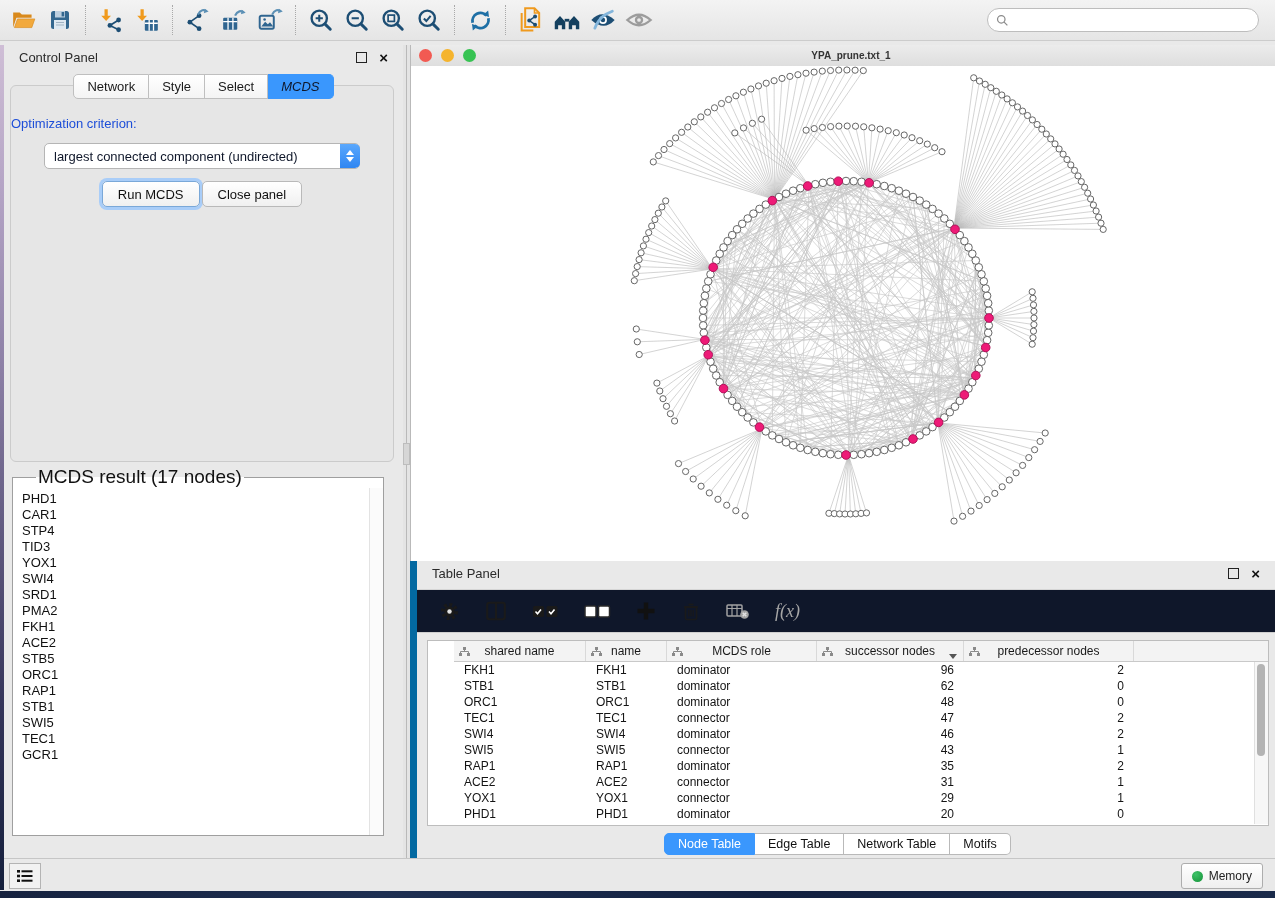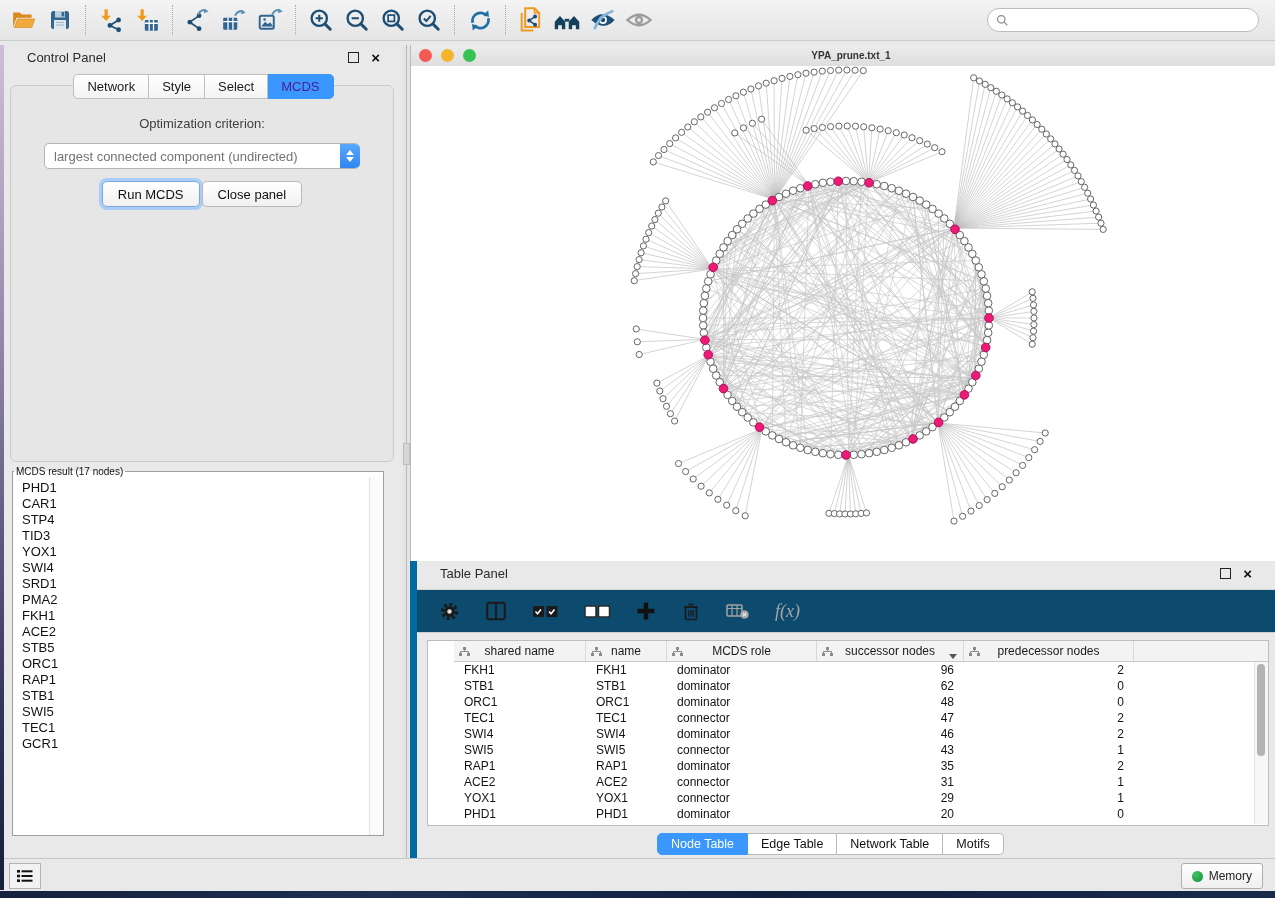--- a/index.html
+++ b/index.html
@@ -11,81 +11,81 @@
   .toolbar{position:absolute;left:0;top:0;right:0;height:41px;
            background:linear-gradient(#f3f3f3,#e5e5e5);border-bottom:1px solid #cccccc;
            display:flex;align-items:center;padding-left:6px;box-sizing:border-box;}
   .tbtn{width:36px;height:34px;display:flex;align-items:center;justify-content:center;border-radius:4px;}
   .sep{width:0;height:30px;border-left:1px dotted #a9a9a9;margin:0 7px;}
   .searchbox{position:absolute;right:16px;top:8px;width:272px;height:24px;background:#fff;
              border:1px solid #bdbdbd;border-radius:12px;display:flex;align-items:center;padding-left:8px;box-sizing:border-box;}
   .searchbox input{border:none;outline:none;flex:1;height:18px;font-size:12px;background:transparent;margin-left:5px;}
   
   .cpanel{position:absolute;left:4px;top:45px;width:399px;height:813px;background:#e9e9e9;box-sizing:border-box;}
-  .ptitle{height:24px;display:flex;align-items:center;padding:0 23px;font-size:13px;color:#2b2b2b;}
+  .ptitle{height:24px;display:flex;align-items:center;padding:0 15px;font-size:13px;color:#2b2b2b;}
   .ptitle .sp{flex:1}
   .float-ic{width:9px;height:9px;border:1.4px solid #222;display:inline-block;margin-right:12px;}
   .close-ic{font-size:15px;font-weight:bold;color:#111;line-height:1;}
   .seg-group{display:flex;justify-content:center;position:relative;z-index:2;margin-top:5px;}
   .seg{border:1px solid #bfbfbf;border-left:none;background:linear-gradient(#ffffff,#f4f4f4);
        padding:4px 13px;font-size:13px;color:#1a1a1a;}
   .seg:first-child{border-left:1px solid #bfbfbf;border-radius:5px 0 0 5px;}
   .seg:last-child{border-radius:0 5px 5px 0;}
-  .seg.active{background:#3a97fd;color:#4c1d95;border-color:#3a97fd;}
+  .seg.active{background:#3a97fd;color:#0f172a;border-color:#3a97fd;font-style:italic;}
   .card{position:absolute;left:6px;right:9px;top:40px;height:375px;background:#e6e6e6;
         border:1px solid #cbcbcb;border-radius:6px;}
-  .opt-label{text-align:center;margin-top:30px;font-size:13px;color:#404040;}
+  .opt-label{text-align:left;margin-top:30px;font-size:13px;color:#1d4ed8;}
   .dropdown{margin:12px auto 0;width:314px;height:24px;background:#fff;border:1px solid #b5b5b5;border-radius:5px;
             display:flex;align-items:center;position:relative;}
-  .dropdown .dval{flex:1;font-size:13px;padding-left:9px;color:#737373;white-space:nowrap;}
+  .dropdown .dval{flex:1;font-size:13px;padding-left:9px;color:#0f172a;white-space:nowrap;}
   .stepper{width:20px;height:24px;margin:-1px -1px -1px 0;background:linear-gradient(#5aa8fd,#2f86f2);
            border-radius:0 5px 5px 0;display:flex;flex-direction:column;align-items:center;justify-content:center;gap:2px;}
   .btn-row{display:flex;justify-content:center;gap:2px;margin-top:12px;}
   .pbtn{height:24px;padding:0 15px;font-size:13px;color:#111;background:linear-gradient(#ffffff,#f0f0f0);
         border:1px solid #b9b9b9;border-radius:5px;display:flex;align-items:center;}
   .pbtn.focused{box-shadow:0 0 0 3px #a9cdf8;border-color:#7aa8d8;}
   fieldset.result{position:absolute;left:8px;top:421px;width:372px;height:370px;margin:0;padding:0;
         background:#fff;border:1px solid #9f9f9f;box-sizing:border-box;}
-  fieldset.result legend{font-size:10px;color:#111;margin-left:1px;padding:0 2px;}
+  fieldset.result legend{font-size:19px;color:#111;margin-left:23px;padding:0 2px;}
   .result-list{position:absolute;left:0;top:0;right:13px;bottom:0;overflow:hidden;padding:3px 0 0 9px;}
   .result-item{font-size:13px;line-height:16px;color:#111;}
   .result-scroll{position:absolute;top:0;right:0;bottom:0;width:13px;background:#fbfbfb;border-left:1px solid #e3e3e3;}
   
   .vsplit{position:absolute;left:403px;top:45px;width:7px;height:813px;background:#e4e4e4;}
   .vsplit .line{position:absolute;left:3px;top:0;bottom:0;width:1px;background:#b9b9b9;}
   .vsplit .handle{position:absolute;left:0;top:398px;width:7px;height:22px;background:#d6d6d6;border:1px solid #bdbdbd;box-sizing:border-box;}
   
   .netwin{position:absolute;left:410px;top:45px;width:865px;height:516px;background:#fff;
           border-left:1px solid #b9b9b9;box-sizing:border-box;}
   .net-titlebar{height:21px;background:linear-gradient(#ececec,#dedede);border-bottom:1px solid #b3b3b3;
                 display:flex;align-items:center;position:relative;}
   .tl{width:13px;height:13px;border-radius:50%;margin-left:8px;}
   .net-title{position:absolute;left:16px;right:0;text-align:center;font-size:10px;font-weight:700;color:#333;}
   .net-canvas{position:absolute;left:0;top:21px;right:0;bottom:0;background:#fff;overflow:hidden;}
   
   .tpanel{position:absolute;left:410px;top:561px;width:865px;height:297px;background:#e9e9e9;
           border-left:7px solid #0369a1;box-sizing:border-box;}
-  .t-toolbar{position:absolute;left:0;right:0;top:28px;height:42px;background:#0c4a6e;
+  .t-toolbar{position:absolute;left:0;right:0;top:28px;height:42px;background:#0f172a;
              border-top:1px solid #d5d5d5;border-bottom:1px solid #cfcfcf;
              display:flex;align-items:center;gap:25px;padding-left:22px;}
   .ticon{display:flex;align-items:center;justify-content:center;}
   .fx{font-family:"Liberation Serif",serif;font-style:italic;font-size:18px;color:#a6a6a6;}
   .dtable{position:absolute;left:10px;top:79px;width:842px;height:186px;background:#fff;
           border:1px solid #bdbdbd;box-sizing:border-box;overflow:hidden;padding-left:26px;}
   .thead{display:flex;height:20px;background:#f3f3f3;border-bottom:1px solid #c9c9c9;}
   .th{display:flex;align-items:center;justify-content:center;position:relative;
       border-right:1px solid #d9d9d9;font-size:12px;color:#1a1a1a;box-sizing:border-box;}
   .th .hic{position:absolute;left:5px;top:5px;}
   .th .chev{position:absolute;right:6px;top:7px;}
   .tr{display:flex;height:16px;align-items:center;}
   .td{font-size:12px;color:#141414;box-sizing:border-box;padding-left:10px;white-space:nowrap;overflow:hidden;}
   .td.num{text-align:right;padding-left:0;padding-right:10px;}
   .tscroll{position:absolute;right:0px;top:21px;bottom:1px;width:13px;background:#f7f7f7;border-left:1px solid #e0e0e0;}
   .tthumb{position:absolute;left:2px;top:2px;width:8px;height:92px;background:#b3b3b3;border-radius:5px;}
-  .ttabs{position:absolute;left:240px;top:272px;display:flex;}
+  .ttabs{position:absolute;left:247px;top:272px;display:flex;}
   .ttab{border:1px solid #b9b9b9;border-left:none;background:#fff;padding:3px 13px;font-size:12.5px;color:#111;}
   .ttab:first-child{border-left:1px solid #b9b9b9;border-radius:5px 0 0 5px;}
   .ttab:last-child{border-radius:0 5px 5px 0;}
   .ttab.active{background:#3a97fd;border-color:#3a97fd;color:#fff;}
   
   .statusbar{position:absolute;left:0;top:858px;right:0;height:32px;background:#e9e9e9;border-top:1px solid #c6c6c6;}
   .listbtn{position:absolute;left:9px;top:4px;width:30px;height:24px;background:#f2f2f2;border:1px solid #b4b4b4;
            display:flex;align-items:center;justify-content:center;}
   .membtn{position:absolute;right:12px;top:4px;height:24px;background:linear-gradient(#ffffff,#efefef);
           border:1px solid #adadad;border-radius:3px;display:flex;align-items:center;padding:0 10px;gap:6px;font-size:12px;color:#222;}

